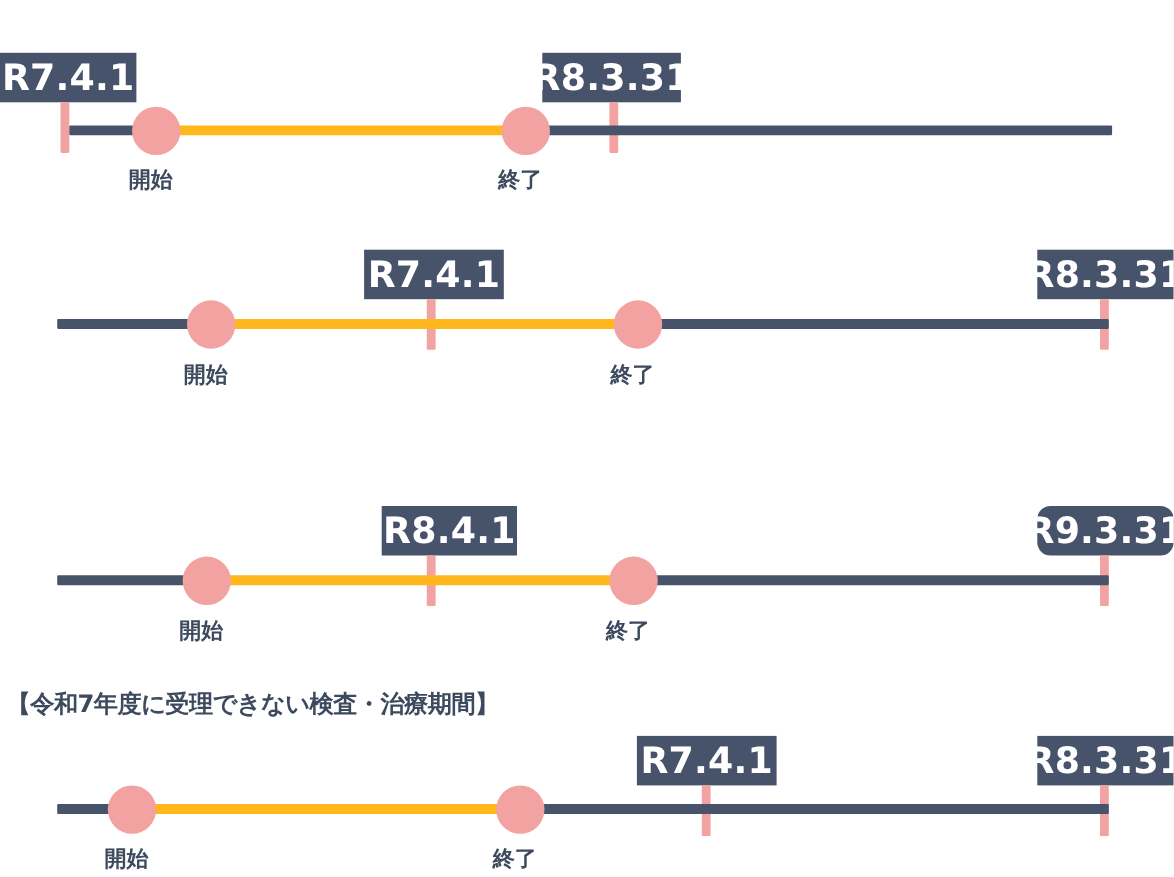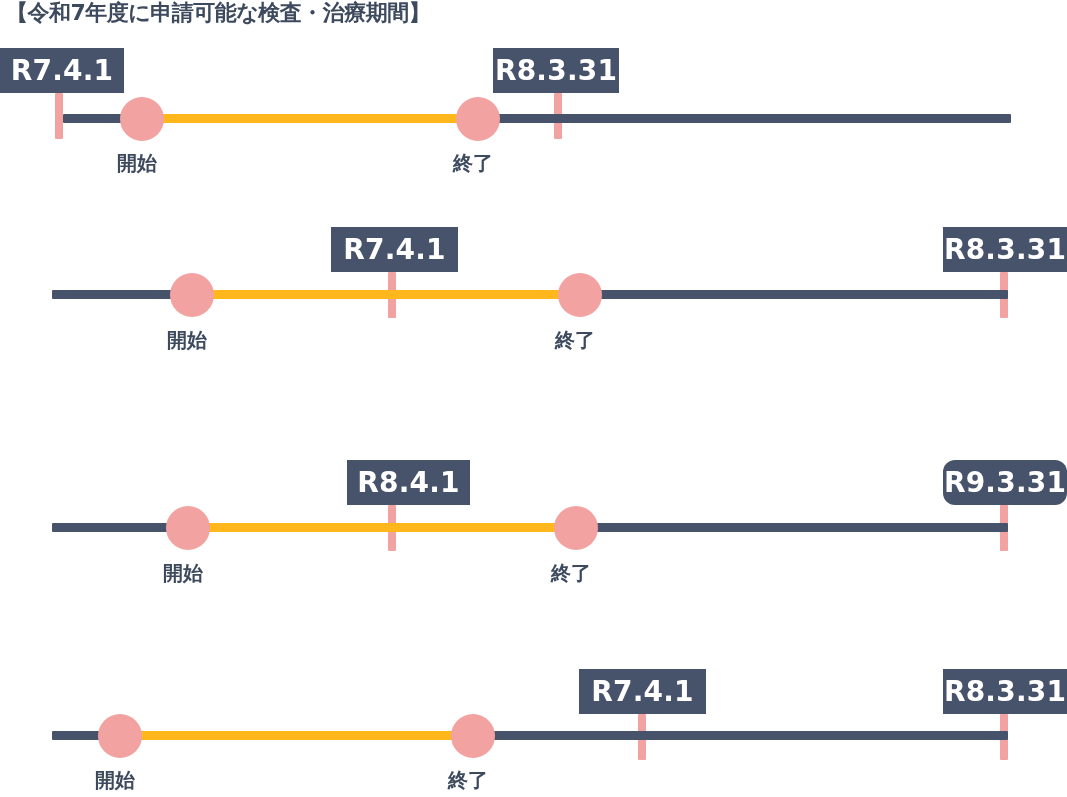--- a/index.html
+++ b/index.html
@@ -63,21 +63,21 @@
     width: 8px;
     height: 46px;
     background: #f2a2a0;
     border-radius: 1px;
   }
   .tag {
     position: absolute;
     height: 45px;
     background: #46536a;
     color: #ffffff;
-    font-size: 28px;
+    font-size: 33px;
     font-weight: bold;
     letter-spacing: 0.2px;
     display: flex;
     align-items: center;
     justify-content: center;
     padding: 0 14px;
     box-sizing: border-box;
     white-space: nowrap;
   }
   .endpoint-label {
@@ -87,21 +87,20 @@
     color: #3d4a5e;
     white-space: nowrap;
     line-height: 1;
   }
 </style>
 </head>
 <body>
 
 <div class="canvas">
 
-  <div class="heading" style="top:2px;">【令和7年度に申請可能な検査・治療期間】</div>
 
   <div>
     <div class="tag" style="left:0px; top:48px; width:124px;">R7.4.1</div>
     <div class="tick" style="left:55px; top:93px;"></div>
 
     <div class="tag" style="left:493px; top:48px; width:126px;">R8.3.31</div>
     <div class="tick" style="left:554px; top:93px;"></div>
 
     <div class="track" style="left:63px; top:114px; width:90px;"></div>
     <div class="track-yellow" style="left:142px; top:114px; width:336px;"></div>
@@ -144,20 +143,21 @@
     <div class="track-yellow" style="left:181px; top:523px; width:395px;"></div>
     <div class="track" style="left:567px; top:523px; width:441px;"></div>
 
     <div class="dot" style="left:166px; top:506px;"></div>
     <div class="dot" style="left:554px; top:506px;"></div>
 
     <div class="endpoint-label" style="left:163px; top:563px;">開始</div>
     <div class="endpoint-label" style="left:551px; top:563px;">終了</div>
   </div>
 
+  <div class="heading" style="top:630px;">【令和7年度に受理できない検査・治療期間】</div>
 
   <div>
     <div class="tag" style="left:579px; top:669px; width:127px;">R7.4.1</div>
     <div class="tick" style="left:638px; top:714px;"></div>
 
     <div class="tag" style="left:943px; top:669px; width:124px;">R8.3.31</div>
     <div class="tick" style="left:1000px; top:714px;"></div>
 
     <div class="track" style="left:52px; top:731px; width:72px;"></div>
     <div class="track-yellow" style="left:113px; top:731px; width:360px;"></div>

